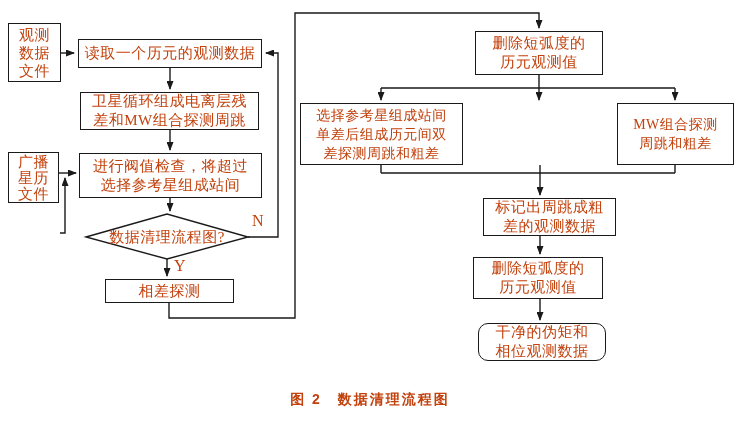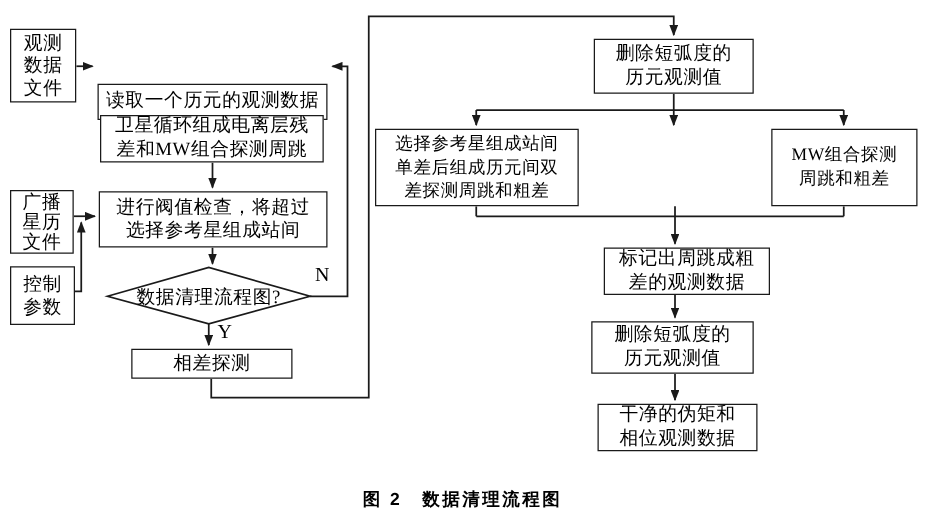--- a/index.html
+++ b/index.html
@@ -1,21 +1,21 @@
 <!DOCTYPE html>
 <html><head>
 <meta charset="utf-8">
 <style>
   html,body{margin:0;padding:0;background:#ffffff;}
   #stage{
     position:relative;
     width:740px;height:422px;
     background:#ffffff;
     font-family:"Liberation Serif","DejaVu Serif",serif;
-    color:#000000;
+    color:#c2410c;
     overflow:hidden;
   }
   #wires{position:absolute;left:0;top:0;width:740px;height:422px;}
   .node{
     position:absolute;
     box-sizing:border-box;
     border:1.5px solid #1a1a1a;
     background:#ffffff;
     display:flex;align-items:center;justify-content:center;
     text-align:center;
@@ -88,34 +88,32 @@
       <path d="M540,299 V320" marker-end="url(#arr)"></path>
 
       <polygon points="86,237 167,214 248,237 167,259" fill="#ffffff"></polygon>
     </g>
   </svg>
 
   <div class="node" style="left:8px;top:23px;width:53px;height:59px;line-height:18px;">观测
 数据
 文件</div>
 
-  <div class="node" style="left:78px;top:39px;width:184px;height:29px;margin-top:28px;">读取一个历元的观测数据</div>
+  <div class="node" style="left:78px;top:39px;width:184px;height:29px;">读取一个历元的观测数据</div>
 
   <div class="node" style="left:80px;top:92px;width:179px;height:38px;">卫星循环组成电离层残
 差和MW组合探测周跳</div>
 
   <div class="node" style="left:8px;top:152px;width:51px;height:51px;line-height:16px;">广播
 星历
 文件</div>
 
   <div class="node" style="left:79px;top:153px;width:183px;height:45px;">进行阀值检查，将超过
 选择参考星组成站间</div>
 
-  <div class="node" style="left:8px;top:213px;width:52px;height:47px;line-height:18px;">控制
-参数</div>
 
   <div class="plain" style="left:96px;top:227px;width:142px;height:20px;font-size:15px;letter-spacing:0.5px;">数据清理流程图?</div>
 
   <span class="branch-label" style="left:252px;top:212px;">N</span>
   <span class="branch-label" style="left:174px;top:257px;">Y</span>
 
   <div class="node" style="left:105px;top:279px;width:129px;height:24px;">相差探测</div>
 
   <div class="node" style="left:475px;top:31px;width:128px;height:44px;">删除短弧度的
 历元观测值</div>
@@ -127,18 +125,18 @@
 
   <div class="node" style="left:617px;top:103px;width:117px;height:62px;font-size:14px;line-height:19px;">MW组合探测
 周跳和粗差</div>
 
   <div class="node" style="left:483px;top:198px;width:133px;height:38px;">标记出周跳成粗
 差的观测数据</div>
 
   <div class="node" style="left:473px;top:257px;width:130px;height:42px;">删除短弧度的
 历元观测值</div>
 
-  <div class="node" style="left:478px;top:323px;width:128px;height:38px;">干净的伪矩和
+  <div class="node" style="left:478px;top:323px;width:128px;height:38px;border-radius:10px;">干净的伪矩和
 相位观测数据</div>
 
   <div class="caption">图 2　数据清理流程图</div>
 
 </div>
 
 </body></html>

